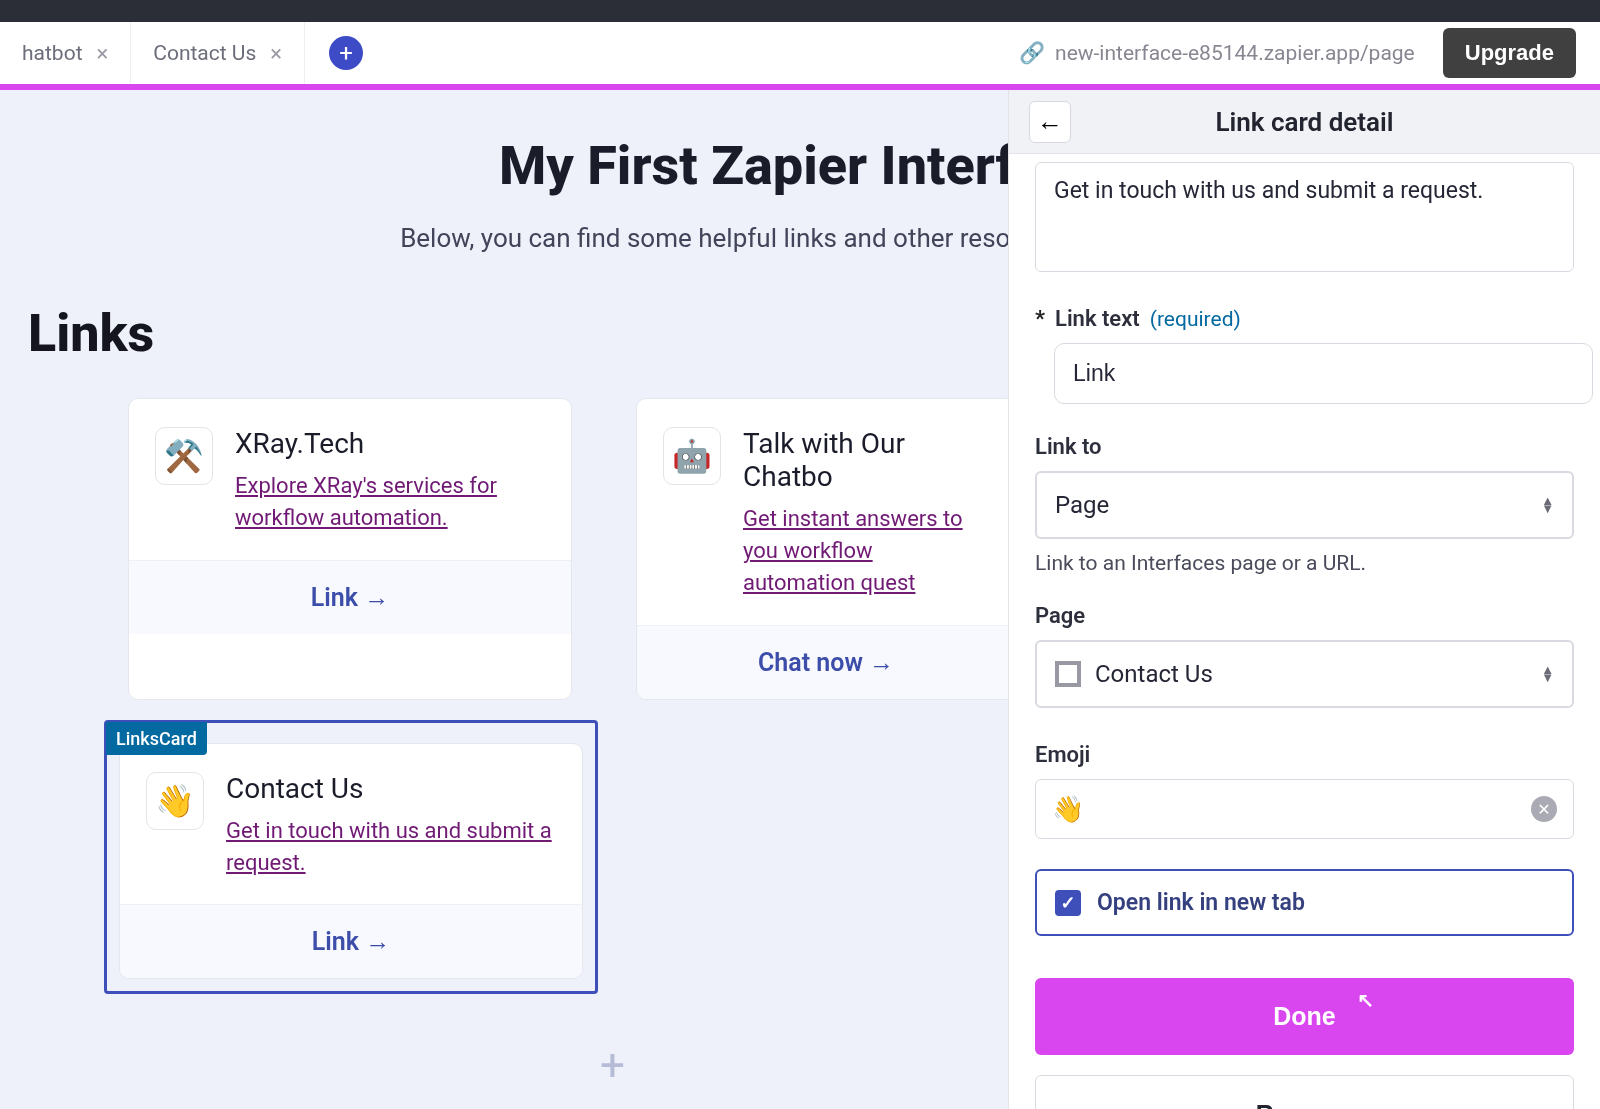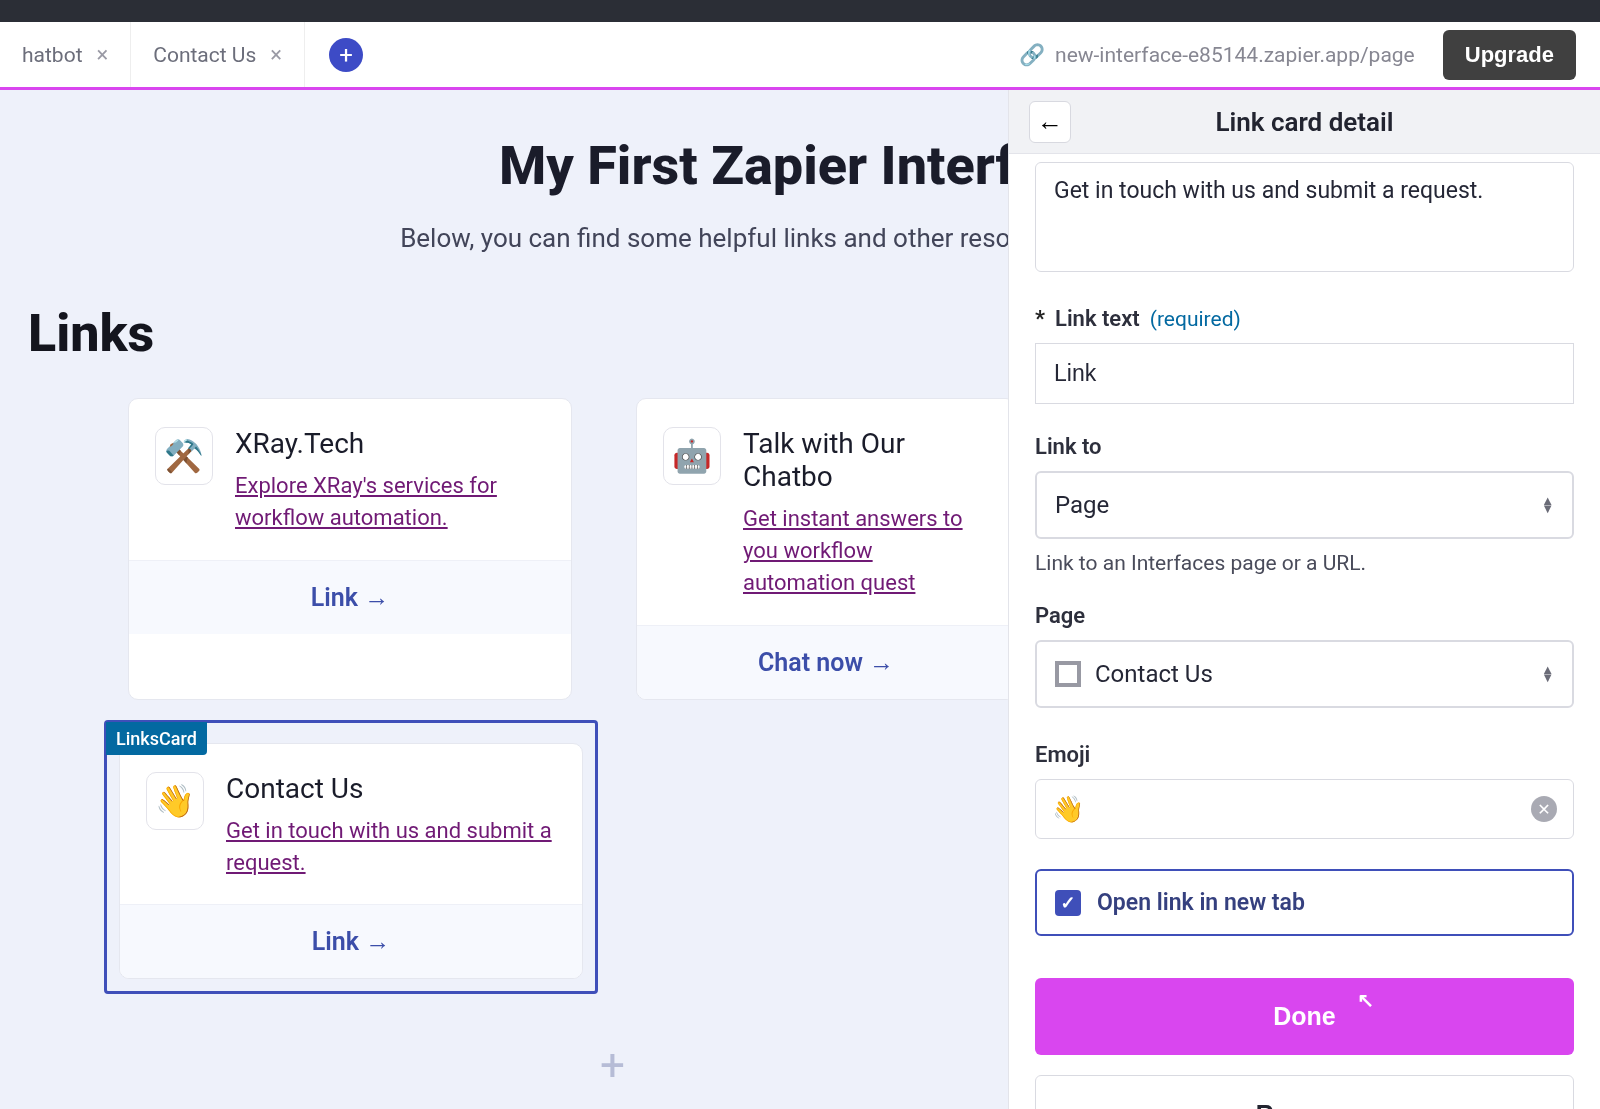--- a/index.html
+++ b/index.html
@@ -14,21 +14,21 @@
   
   .topbar {
     height: 22px;
     background: #2b2e36;
     width: 100%;
   }
   
   .tabrow {
     height: 68px;
     background: #fff;
-    border-bottom: 3px solid #d946ef;
+    border-bottom: 6px solid #d946ef;
     display: flex;
     align-items: center;
     padding: 0 0 0 0;
     position: relative;
   }
   .tab {
     height: 100%;
     display: flex;
     align-items: center;
     gap: 14px;
@@ -230,26 +230,27 @@
   }
   .field-label .req {
     color: #0369a1; font-weight: 400; font-size: 21px;
   }
   .field-label .star {
     color: #222; font-weight: 700;
   }
   .text-input {
     width: 100%;
     border: 1px solid #d9dae1;
-    border-radius: 0;
+    border-radius: 10px;
     padding: 16px 18px;
     font-size: 23px;
     color: #252736;
     margin-bottom: 30px;
     background: #fff;
+    margin-left: 19px;
   }
   .select-box {
     width: 100%;
     border: 2px solid #d9dae1;
     border-radius: 6px;
     padding: 18px 18px;
     font-size: 24px;
     color: #252736;
     margin-bottom: 12px;
     display: flex;

